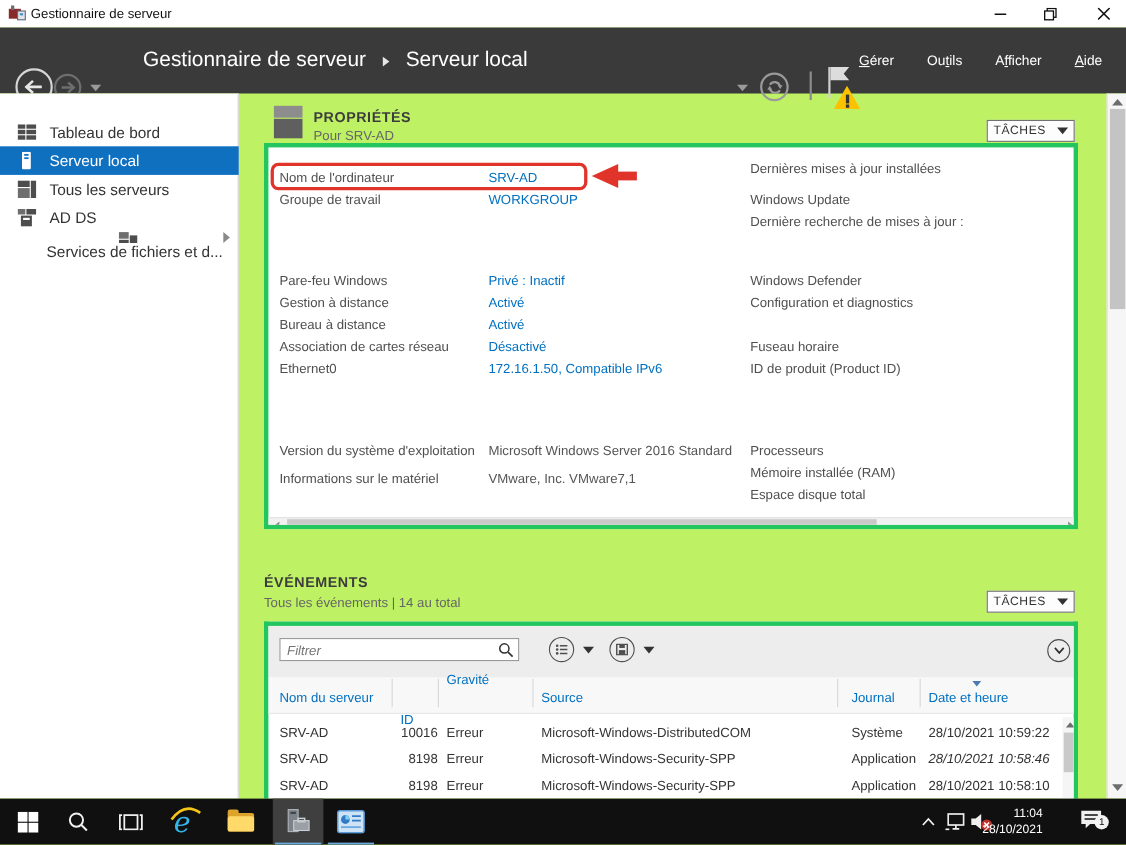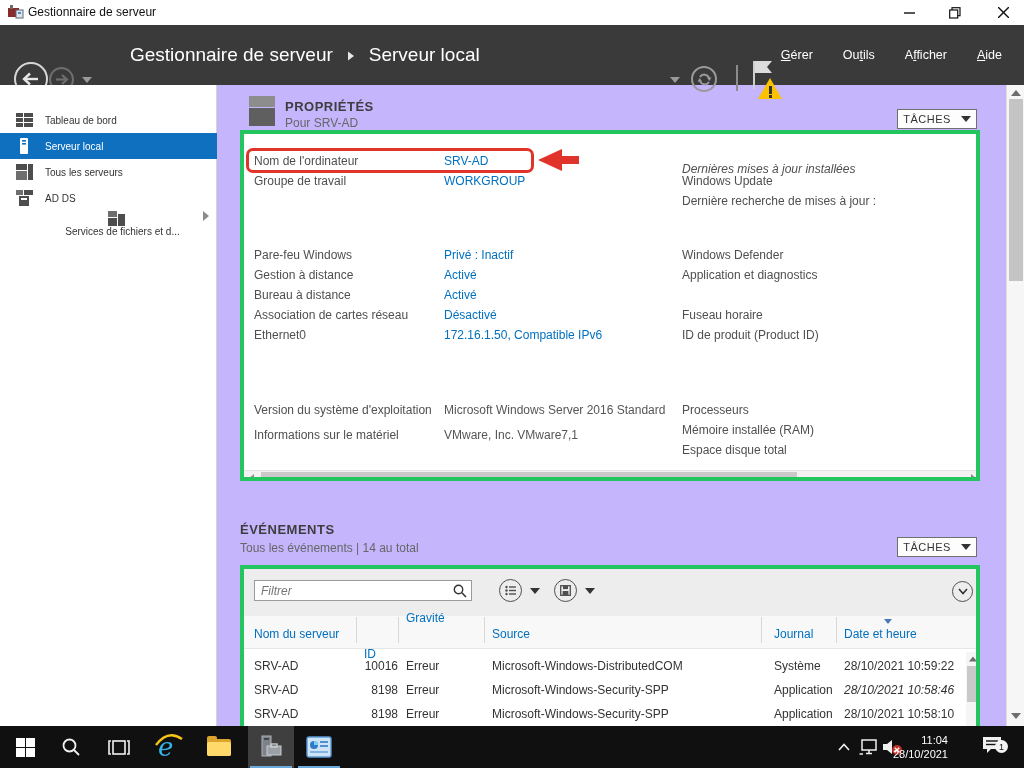--- a/index.html
+++ b/index.html
@@ -1,17 +1,17 @@
 <!DOCTYPE html>
 <html><head>
 <meta charset="utf-8">
 <style>
   * { margin:0; padding:0; box-sizing:border-box; }
   body { font-family:"Liberation Sans", sans-serif; background:#333; }
-  .screen { position:relative; width:1024px; height:768px; background:#c4b5fd; overflow:hidden; }
+  .screen { position:relative; width:1024px; height:768px; background:#bef264; overflow:hidden; }
   .abs { position:absolute; }
 
   
   .titlebar { position:absolute; left:0; top:0; width:1024px; height:25px; background:#fff; }
   .titlebar .apptitle { position:absolute; left:28px; top:0; line-height:25px; font-size:12px; color:#111; }
   .winbtn { position:absolute; top:0; width:38px; height:25px; display:flex; align-items:center; justify-content:center; }
   .winbtn svg { display:block; }
 
   
   .navbar { position:absolute; left:0; top:25px; width:1024px; height:60px; background:#3a3a3a; }
@@ -25,21 +25,21 @@
   .menubar { position:absolute; right:22px; top:0; height:60px; display:flex; align-items:center; gap:30px; }
   .menuitem { color:#fff; font-size:12.5px; cursor:default; }
   .menuitem .k { text-decoration:underline; }
   .navdivider { position:absolute; left:736px; top:40px; width:2px; height:26px; background:#8c8c8c; }
   .warn-tri { position:absolute; width:0; height:0; border-left:12px solid transparent; border-right:12px solid transparent; border-bottom:21px solid #fcc200; }
   .warn-bang { position:absolute; width:3px; height:8px; background:#333; }
   .warn-dot { position:absolute; width:3px; height:3px; background:#333; }
 
   
   .sidebar { position:absolute; left:0; top:85px; width:217px; height:641px; background:#fff; border-right:1px solid #d5d5d5; }
-  .side-item { position:absolute; left:0; width:217px; height:26px; display:flex; align-items:center; padding-left:16px; font-size:10px; color:#333; cursor:default; }
+  .side-item { position:absolute; left:0; width:217px; height:26px; display:flex; align-items:center; padding-left:16px; font-size:14px; color:#333; cursor:default; }
   .side-item .lbl { margin-left:12px; white-space:nowrap; }
   .side-item.selected { background:#0f70c0; color:#fff; }
   .side-chevron { position:absolute; right:8px; width:0; height:0; border-top:5px solid transparent; border-bottom:5px solid transparent; border-left:6px solid #8a8a8a; }
 
   
   .vscroll { position:absolute; left:1006px; top:85px; width:18px; height:641px; background:#f6f6f6; border-left:1px solid #ddd; }
   .vthumb { position:absolute; left:2px; width:14px; background:#c4c4c4; }
   .tri-up-g { border-left:5px solid transparent; border-right:5px solid transparent; border-bottom:6px solid #6d6d6d; }
   .tri-down-g { border-left:5px solid transparent; border-right:5px solid transparent; border-top:6px solid #6d6d6d; }
   .tri-left-g { border-top:5px solid transparent; border-bottom:5px solid transparent; border-right:6px solid #8a8a8a; }
@@ -269,25 +269,25 @@
     </div>
     <div class="prow" style="left:10px;top:269px;">
       <span class="prop-label">Version du système d'exploitation</span>
       <span class="prop-value" style="color:#555;">Microsoft Windows Server 2016 Standard</span>
     </div>
     <div class="prow" style="left:10px;top:294px;">
       <span class="prop-label">Informations sur le matériel</span>
       <span class="prop-value" style="color:#555;">VMware, Inc. VMware7,1</span>
     </div>
 
-    <div class="prop-label abs" style="left:438px;top:28px;font-style:italic;">Dernières mises à jour installées</div>
+    <div class="prop-label abs" style="left:438px;top:12px;">Dernières mises à jour installées</div>
     <div class="prop-label abs" style="left:438px;top:40px;">Windows Update</div>
     <div class="prop-label abs" style="left:438px;top:60px;">Dernière recherche de mises à jour :</div>
     <div class="prop-label abs" style="left:438px;top:114px;">Windows Defender</div>
-    <div class="prop-label abs" style="left:438px;top:134px;">Application et diagnostics</div>
+    <div class="prop-label abs" style="left:438px;top:134px;">Configuration et diagnostics</div>
     <div class="prop-label abs" style="left:438px;top:174px;">Fuseau horaire</div>
     <div class="prop-label abs" style="left:438px;top:194px;">ID de produit (Product ID)</div>
     <div class="prop-label abs" style="left:438px;top:269px;">Processeurs</div>
     <div class="prop-label abs" style="left:438px;top:289px;">Mémoire installée (RAM)</div>
     <div class="prop-label abs" style="left:438px;top:309px;">Espace disque total</div>
 
     <div class="redbox" style="left:2px;top:14px;width:288px;height:25px;"></div>
     <span class="red-head" style="left:294px;top:15px;"></span>
     <span class="red-tail" style="left:317px;top:22px;width:18px;height:8px;"></span>
 

